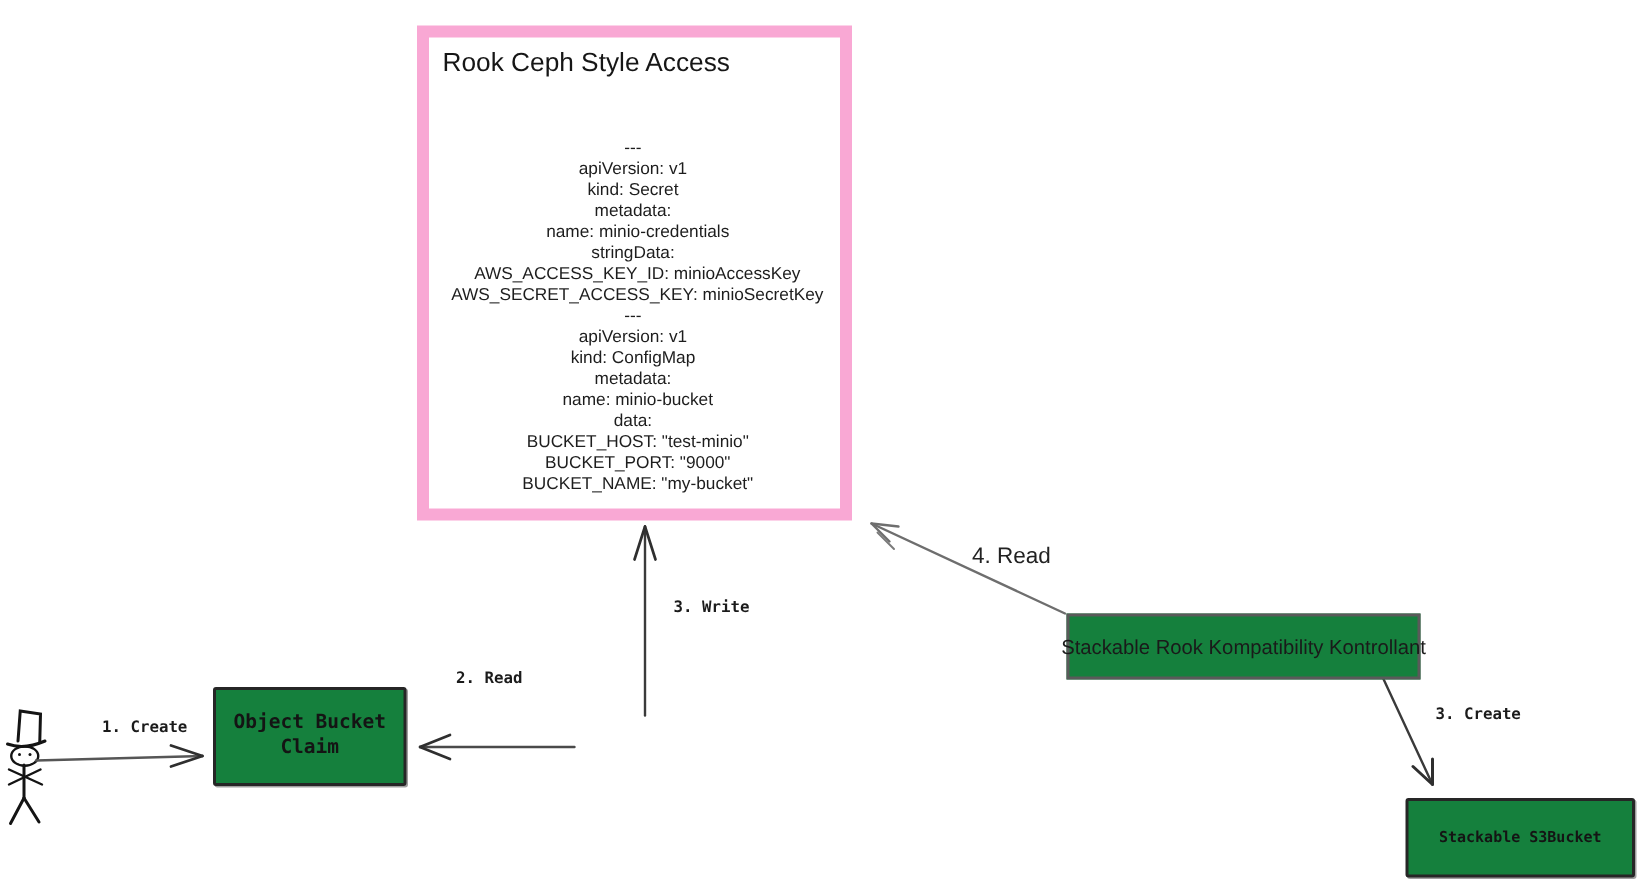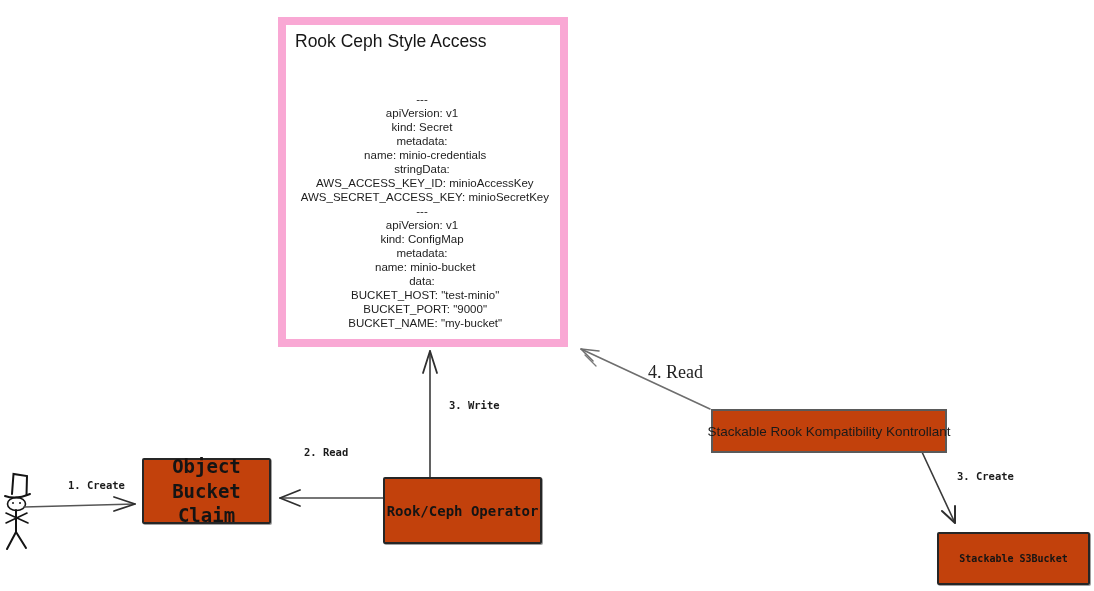--- a/index.html
+++ b/index.html
@@ -13,21 +13,21 @@
   }
   .svg-layer {
     position: absolute;
     left: 0; top: 0;
     width: 1094px; height: 591px;
     pointer-events: none;
   }
   .node {
     position: absolute;
     box-sizing: border-box;
-    background: #c2410c;
+    background: #15803d;
     display: flex;
     align-items: center;
     justify-content: center;
     text-align: center;
   }
   .sketch-box {
     border: 2px solid #262626;
     border-radius: 2px;
     box-shadow: 1px 1px 0 rgba(45,45,45,0.45);
     font-family: "DejaVu Sans Mono", "Liberation Mono", monospace;
@@ -54,36 +54,36 @@
   .yaml {
     position: absolute;
     left: 9px; top: 67px;
     margin: 0;
     font-family: "Liberation Sans", sans-serif;
     font-size: 11.5px;
     line-height: 14px;
     color: #1d1d1d;
     white-space: pre;
   }
-  #obc-box   { left: 142px; top: 458px; width: 129px; height: 66px; font-size: 19px; line-height: 1.3; padding: 0 0; }
+  #obc-box   { left: 142px; top: 458px; width: 129px; height: 66px; font-size: 13px; line-height: 1.3; padding: 0 0; }
   #op-box    { left: 383px; top: 477px; width: 159px; height: 67px; font-size: 14px; }
   #srkk-box  { left: 711px; top: 409px; width: 236px; height: 44px; font-size: 13.5px; white-space: nowrap; }
   #s3b-box   { left: 937px; top: 532px; width: 153px; height: 53px; font-size: 10px; }
   .edge-label {
     position: absolute;
     font-family: "DejaVu Sans Mono", "Liberation Mono", monospace;
     font-weight: bold;
     font-size: 10.5px;
     color: #1b1b1b;
     white-space: nowrap;
   }
   .edge-label.clean {
-    font-family: Liberation Serif, serif;
+    font-family: Liberation Sans, sans-serif;
     font-weight: normal;
-    font-size: 18px;
+    font-size: 15px;
     color: #222222;
   }
 </style>
 </head>
 <body>
 
 <div class="canvas">
 
   <svg class="svg-layer" viewBox="0 0 1094 591">
 
@@ -145,23 +145,20 @@
 data:
   BUCKET_HOST: "test-minio"
   BUCKET_PORT: "9000"
   BUCKET_NAME: "my-bucket"</pre>
   </div>
 
   <div id="obc-box" class="node sketch-box">
     <span>Object Bucket Claim</span>
   </div>
 
-  <div id="op-box" class="node sketch-box">
-    <span>Rook/Ceph Operator</span>
-  </div>
 
   <div id="srkk-box" class="node clean-box">
     <span>Stackable Rook Kompatibility Kontrollant</span>
   </div>
 
   <div id="s3b-box" class="node sketch-box">
     <span>Stackable S3Bucket</span>
   </div>
 
   <div class="edge-label" style="left:68px; top:479px;">1. Create</div>

